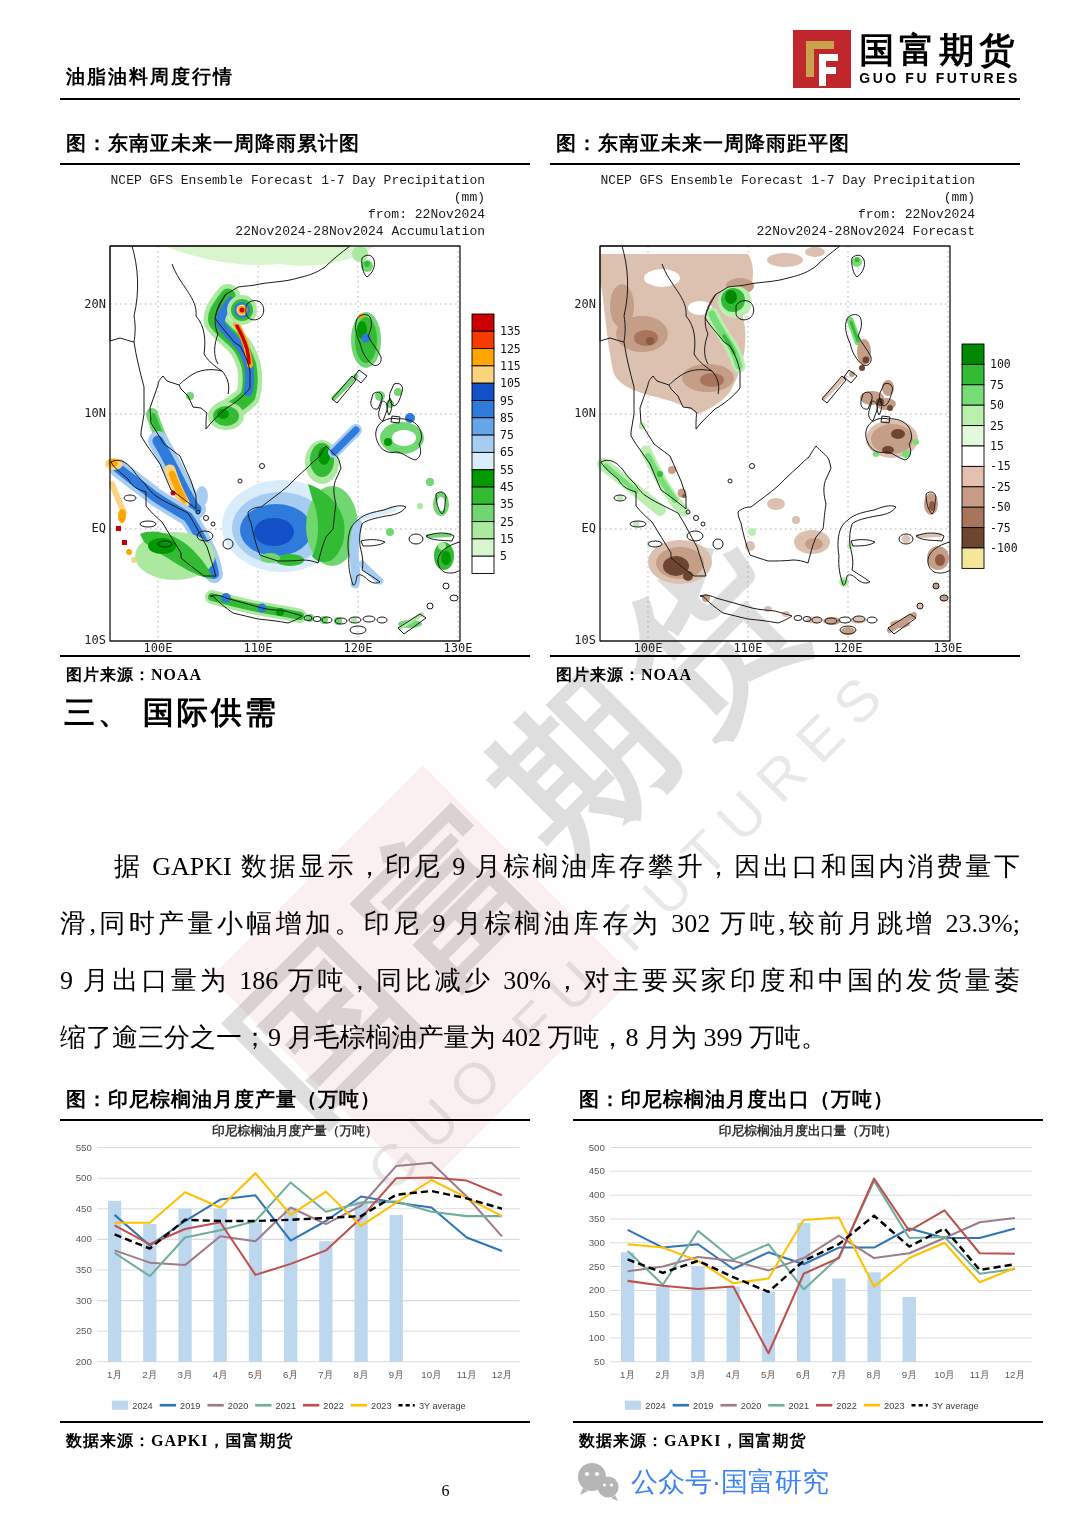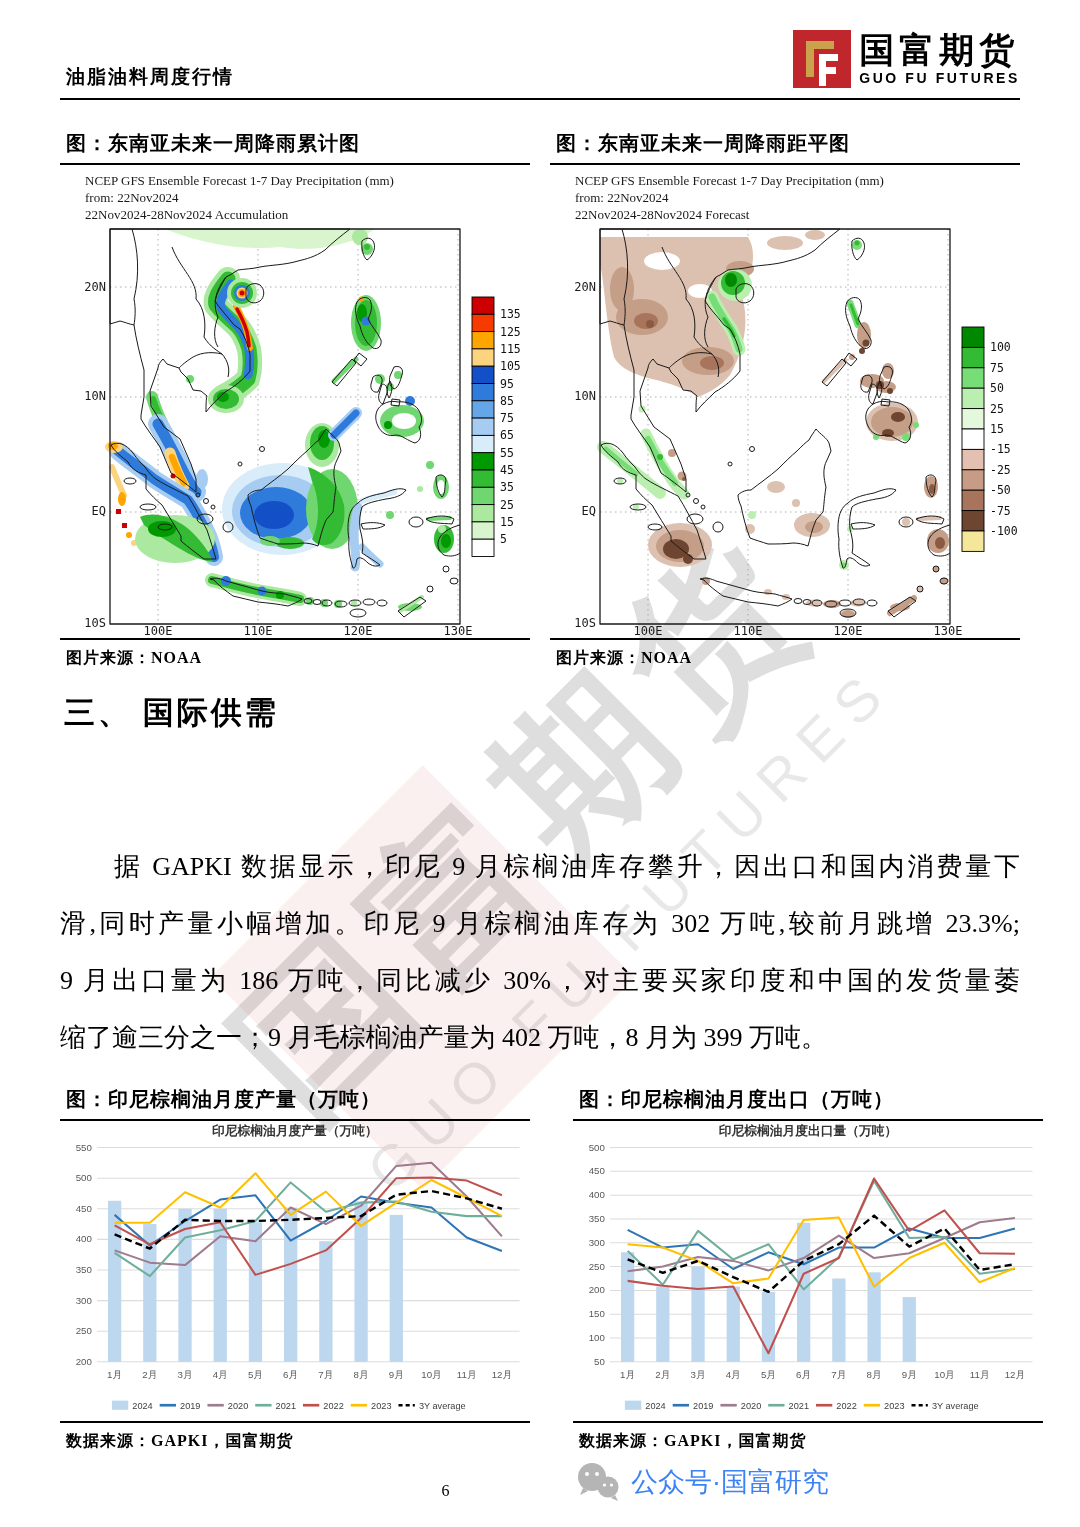--- a/index.html
+++ b/index.html
@@ -24,22 +24,22 @@
   .brand-en{font-size:14px;letter-spacing:2.6px;font-family:"Liberation Sans",sans-serif;font-weight:bold;margin-top:3px;}
   
   .figrow{position:absolute;left:60px;width:960px;display:flex;gap:20px;}
   .figrow.maps{top:130px;}
   .figrow.charts{top:1086px;gap:43px;}
   .fig-col{width:470px;}
   .fig-caption{font-size:20px;font-weight:bold;border-bottom:2px solid #000;
     padding:0 0 6px 6px;letter-spacing:1px;}
   .fig-source{border-top:2px solid #000;margin-top:2px;padding:8px 0 0 6px;
     font-size:16px;font-weight:bold;letter-spacing:1px;}
-  .map-titles{width:400px;margin:8px 0 0 25px;text-align:left;
-    font-family:Liberation Serif, serif;
+  .map-titles{width:400px;margin:8px 0 0 25px;text-align:right;
+    font-family:Liberation Mono, monospace;
     font-size:13px;line-height:1.3;color:#1a1a1a;}
   .map-tick{font-family:"DejaVu Sans Mono","Liberation Mono",monospace;font-size:12px;fill:#1a1a1a;}
   .cb-label{font-family:"DejaVu Sans Mono","Liberation Mono",monospace;font-size:11.5px;fill:#111;}
   
   .sec-heading{position:absolute;left:64px;top:692px;font-size:31px;font-weight:bold;letter-spacing:3px;}
   .sub-heading{position:absolute;left:62px;top:772px;font-size:29px;font-weight:bold;letter-spacing:1px;}
   .para{position:absolute;left:60px;top:838px;width:960px;font-size:26px;line-height:57px;}
   .para .line{text-align:justify;text-align-last:justify;}
   .para .line.first{text-indent:54px;}
   .para .line.last{text-align-last:left;}

